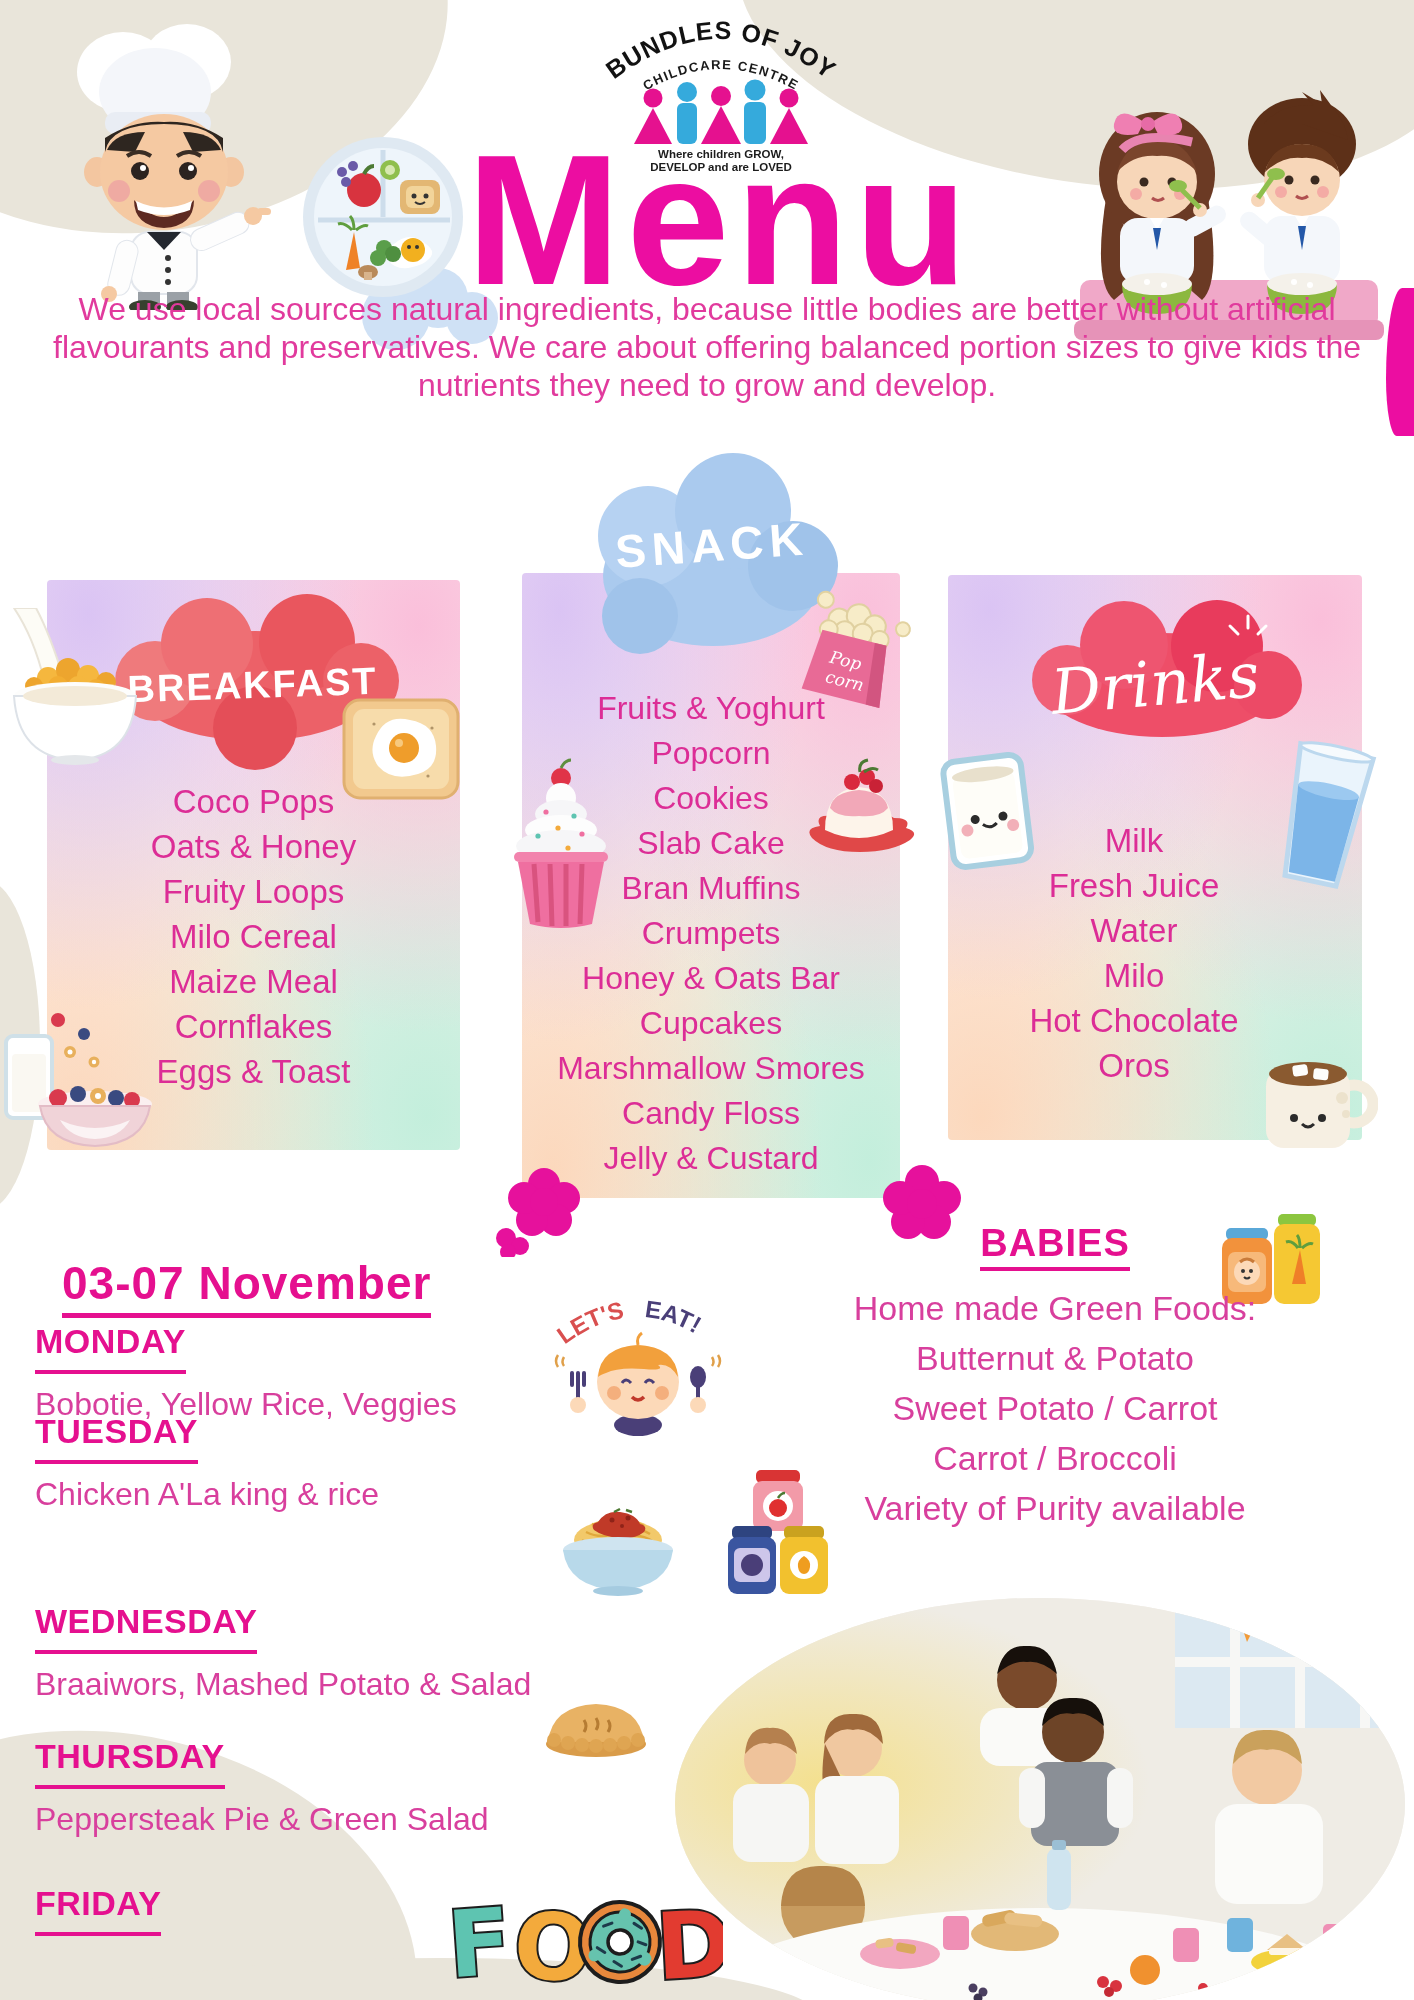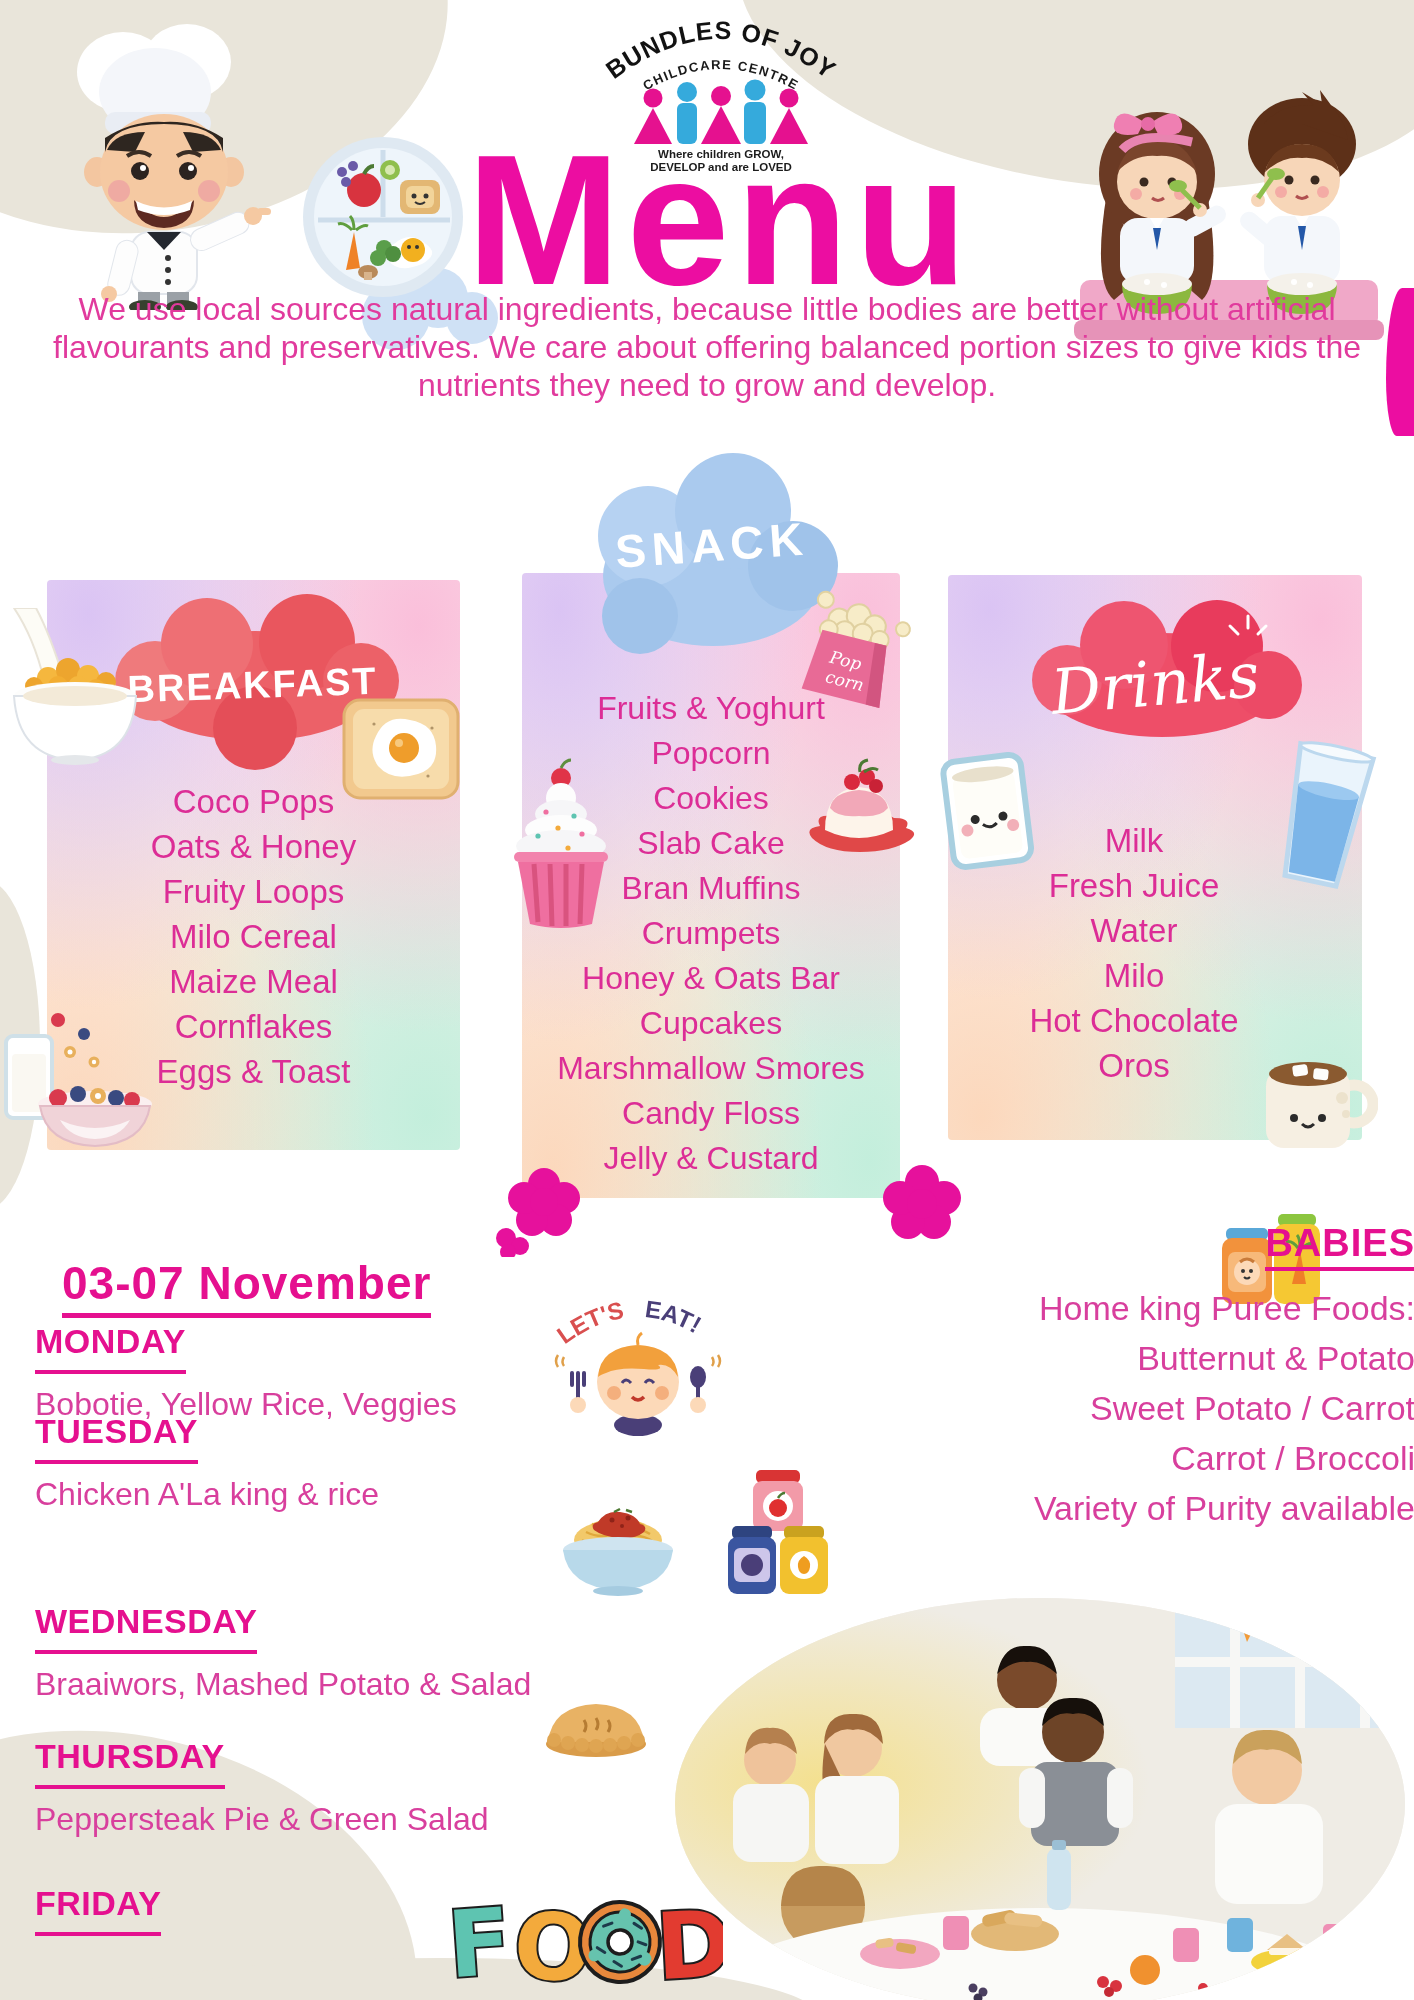--- a/index.html
+++ b/index.html
@@ -23,21 +23,21 @@
   .items>div{white-space:nowrap;}
   .cloud{position:absolute;z-index:2;}
   .icon{position:absolute;z-index:2;}
   #week-heading{left:62px;top:1256px;z-index:3;}
   #week-heading span{display:inline-block;font-size:46px;font-weight:bold;color:#e5108f;
     border-bottom:5px solid #e5108f;padding-bottom:3px;letter-spacing:1px;}
   .day-block{position:absolute;left:35px;width:560px;z-index:3;}
   .day-title{display:inline-block;font-size:34px;font-weight:bold;color:#e5108f;
     border-bottom:4px solid #e5108f;padding-bottom:9px;letter-spacing:.5px;}
   .day-meal{font-size:32px;color:#d83f9d;margin-top:12px;}
-  #babies{left:695px;top:1222px;width:720px;text-align:right;z-index:3;}
+  #babies{left:695px;top:1222px;width:720px;text-align:center;z-index:3;}
   #babies-heading{display:inline-block;font-size:38px;font-weight:bold;color:#e5108f;
     border-bottom:4px solid #e5108f;padding-bottom:2px;letter-spacing:1px;}
   #babies-lines{margin-top:12px;font-size:34px;line-height:50px;color:#d83f9d;}
   #photo{left:675px;top:1598px;width:730px;height:412px;border-radius:50%;overflow:hidden;z-index:2;
     background:#f2efe9;}
   #pink-wedge{right:0;top:288px;width:28px;height:148px;background:#ec0da1;
     border-radius:90% 0 0 60%/ 95% 0 0 60%;z-index:1;}
 </style>
 </head>
 <body>
@@ -432,21 +432,21 @@
     <div class="day-title">THURSDAY</div>
     <div class="day-meal">Peppersteak Pie &amp; Green Salad</div>
   </div>
   <div class="day-block" style="top:1884px;">
     <div class="day-title">FRIDAY</div>
   </div>
 
   <div class="abs" id="babies">
     <div id="babies-heading">BABIES</div>
     <div id="babies-lines">
-        <div>Home king Puree Foods:</div>
+        <div>Home made Green Foods:</div>
         <div>Butternut &amp; Potato</div>
         <div>Sweet Potato / Carrot</div>
         <div>Carrot / Broccoli</div>
         <div>Variety of Purity available</div>
       </div>
   </div>
   <svg class="icon" style="left:1218px;top:1212px;" width="110" height="95" viewBox="0 0 110 95">
     <rect x="60" y="2" width="38" height="12" rx="5" fill="#8cc63f"></rect>
     <rect x="56" y="12" width="46" height="80" rx="10" fill="#f5c833"></rect>
     <path d="M82 38 L74 72 L88 72 Z" fill="#ef7f28"></path>

